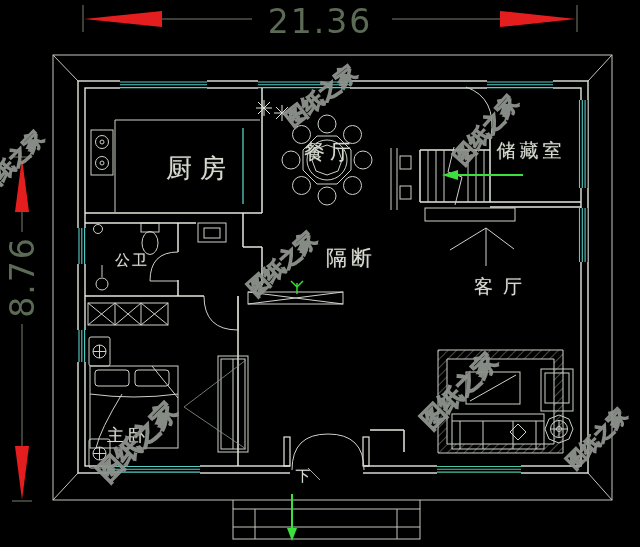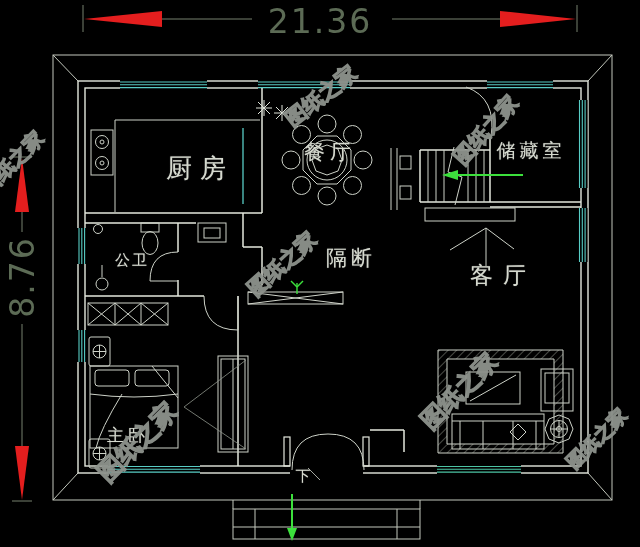--- a/index.html
+++ b/index.html
@@ -332,21 +332,21 @@
       <polygon points="22,500 15,446 29,446"></polygon>
     </g>
   </g>
 </svg>
 
 <div class="lbl" style="left:200px;top:168px;font-size:26px;letter-spacing:8px;">厨房</div>
 <div class="lbl" style="left:531px;top:151px;font-size:19px;letter-spacing:4px;">储藏室</div>
 <div class="lbl" style="left:330px;top:152px;font-size:21px;letter-spacing:5px;">餐厅</div>
 <div class="lbl" style="left:132px;top:260px;font-size:15px;letter-spacing:2px;">公卫</div>
 <div class="lbl" style="left:351px;top:258px;font-size:21px;letter-spacing:4px;">隔断</div>
-<div class="lbl" style="left:503px;top:275px;font-size:23px;letter-spacing:10px;">客厅</div>
+<div class="lbl" style="left:503px;top:287px;font-size:19px;letter-spacing:10px;">客厅</div>
 <div class="lbl" style="left:128px;top:407px;font-size:17px;letter-spacing:4px;margin-top:28px;">主卧</div>
 <div class="lbl" style="left:303px;top:476px;font-size:15px;">下</div>
 
 <div class="dim dim-top">21.36</div>
 <div class="dim dim-left">8.76</div>
 
 <div class="wm" style="left:12px;top:163px;font-size:20px;">图纸之家</div>
 <div class="wm" style="left:321px;top:96px;font-size:21px;transform:translate(-50%,-50%) rotate(-38deg);">图纸之家</div>
 <div class="wm" style="left:486px;top:130px;font-size:21px;transform:translate(-50%,-50%) rotate(-48deg);">图纸之家</div>
 <div class="wm" style="left:282px;top:264px;font-size:21px;transform:translate(-50%,-50%) rotate(-42deg);">图纸之家</div>

